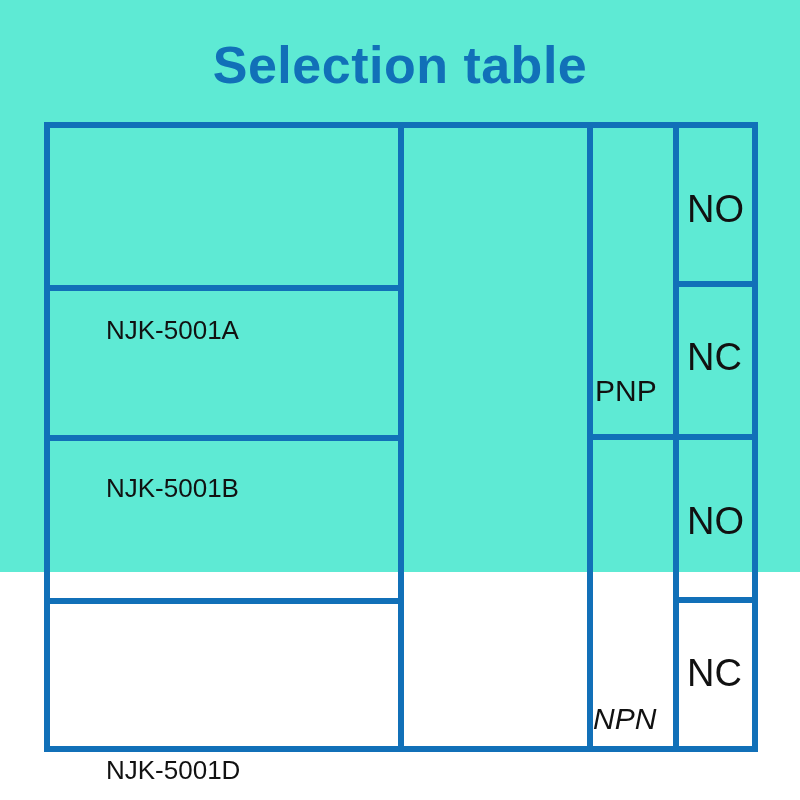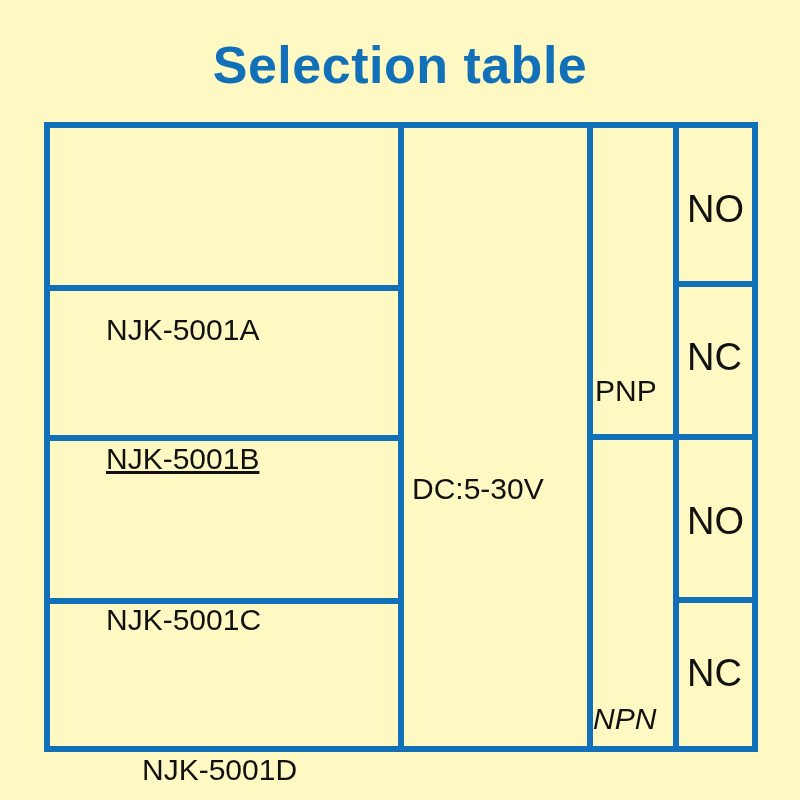--- a/index.html
+++ b/index.html
@@ -10,22 +10,22 @@
   body {
     width: 800px;
     height: 800px;
     overflow: hidden;
     font-family: "Liberation Sans", sans-serif;
     -webkit-font-smoothing: antialiased;
   }
   #page {
     position: relative;
     width: 800px;
-    height: 800px;
-    background: #fef9c3;
+    height: 572px;
+    background: #5eead4;
   }
 
   
   #title {
     position: absolute;
     left: 0;
     top: 34px;
     width: 800px;
     text-align: center;
     font-size: 52px;
@@ -54,21 +54,21 @@
   .vline { width: 6px; }
 
   
   .cell-text {
     position: absolute;
     color: #111111;
     font-size: 30px;
     line-height: 34px;
     white-space: nowrap;
   }
-  .cell-text.model   { font-size: 30px; text-align: right; }
+  .cell-text.model   { font-size: 26px; text-align: right; }
   .cell-text.middle  { font-size: 30px; }
   .cell-text.type    { font-size: 30px; }
   .cell-text.contact { font-size: 38px; }
 </style>
 </head>
 <body>
 
 <div id="page">
 
   <div id="title">Selection table</div>
@@ -90,25 +90,23 @@
     <div class="hline" style="left:0px; top:163px; width:354px;"></div>
     <div class="hline" style="left:0px; top:313px; width:354px;"></div>
     <div class="hline" style="left:0px; top:476px; width:354px;"></div>
 
     <div class="hline" style="left:543px; top:312px; width:171px;"></div>
 
     <div class="hline" style="left:629px; top:159px; width:85px;"></div>
     <div class="hline" style="left:629px; top:475px; width:85px;"></div>
 
     <div class="cell-text model" style="left:62px; top:191px;">NJK-5001A</div>
-    <div class="cell-text model" style="left:62px; top:320px;text-decoration:underline;">NJK-5001B</div>
-    <div class="cell-text model" style="left:62px; top:481px;">NJK-5001C</div>
-    <div class="cell-text model" style="left:62px; top:631px;margin-left:36px;">NJK-5001D</div>
+    <div class="cell-text model" style="left:62px; top:349px;">NJK-5001B</div>
+    <div class="cell-text model" style="left:62px; top:631px;">NJK-5001D</div>
 
-    <div class="cell-text middle" style="left:368px; top:350px;">DC:5-30V</div>
 
     <div class="cell-text type" style="left:551px; top:252px;">PNP</div>
     <div class="cell-text type" style="left:549px; top:580px;font-style:italic;">NPN</div>
 
     <div class="cell-text contact" style="left:643px; top:70px;">NO</div>
     <div class="cell-text contact" style="left:643px; top:218px;">NC</div>
     <div class="cell-text contact" style="left:643px; top:382px;">NO</div>
     <div class="cell-text contact" style="left:643px; top:534px;">NC</div>
 
   </div>

